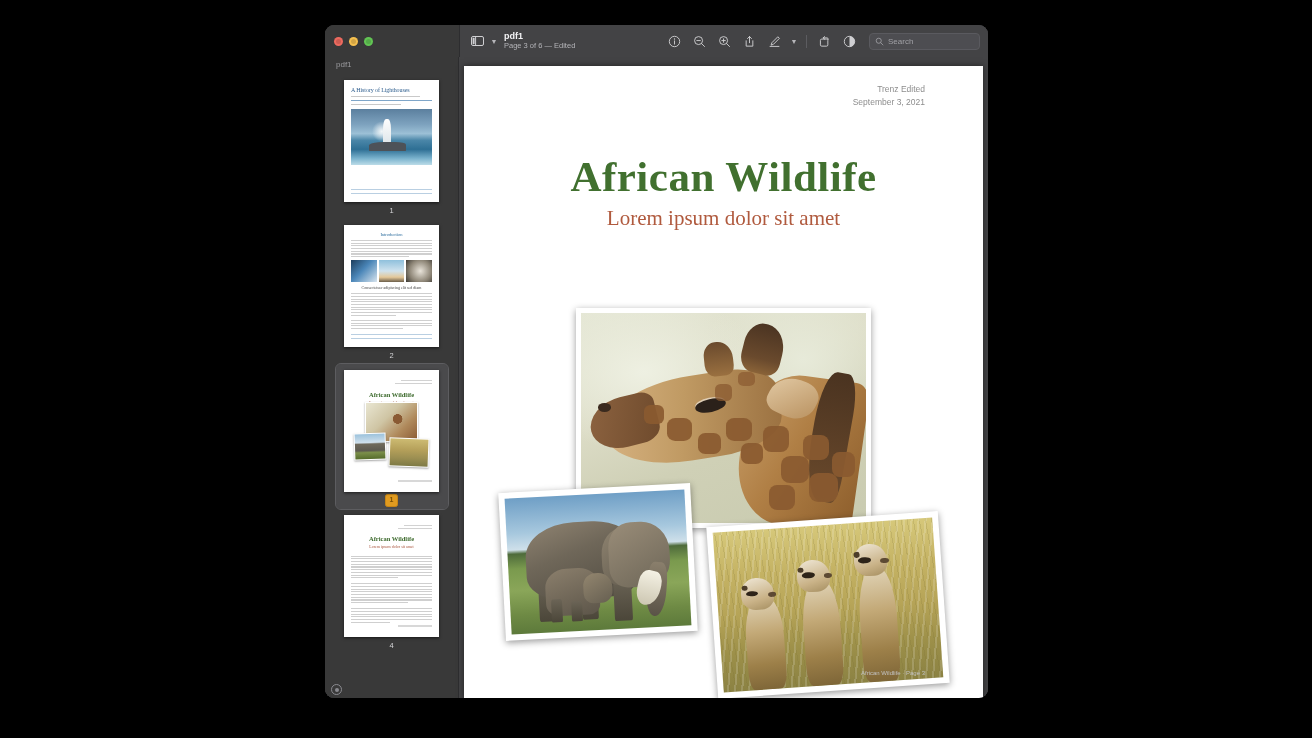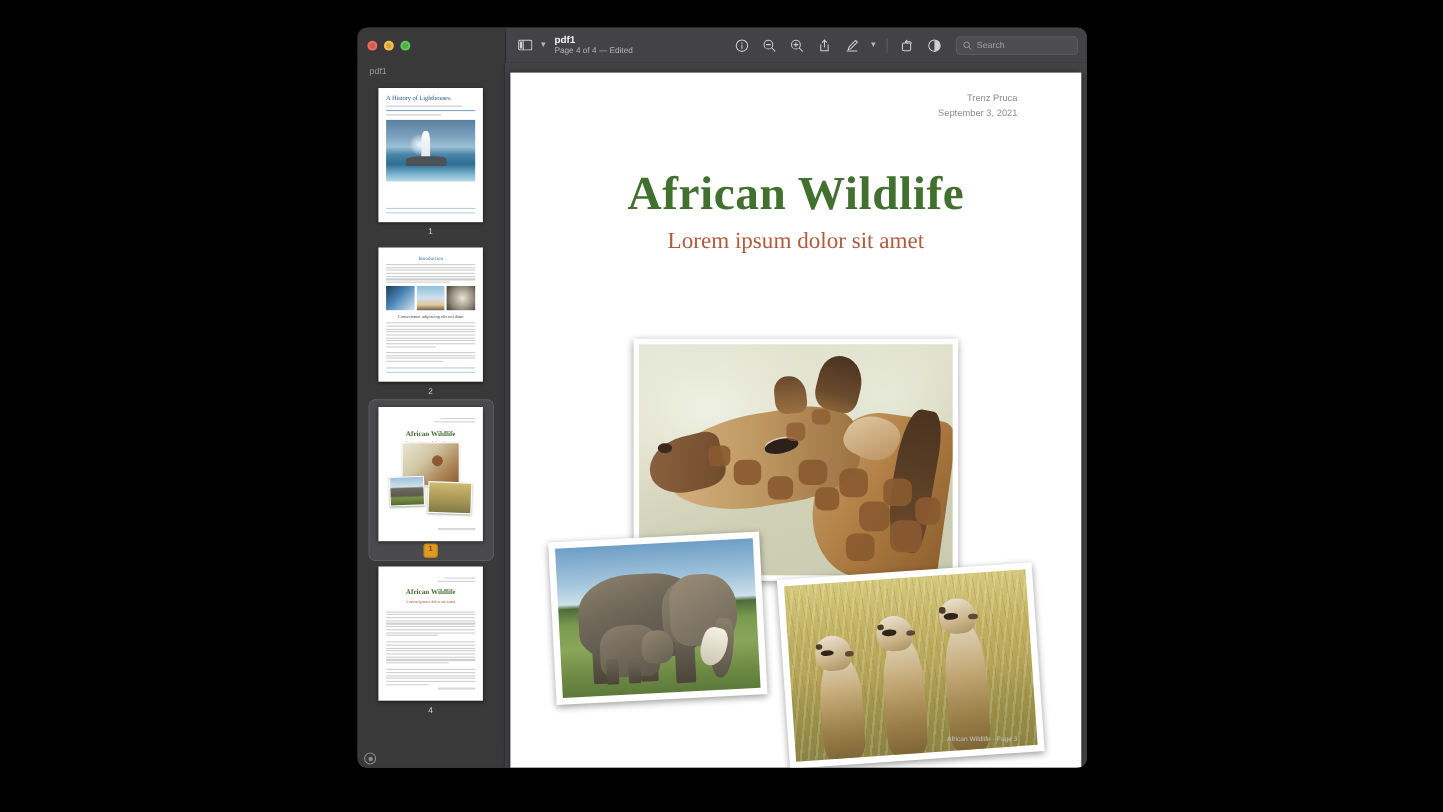--- a/index.html
+++ b/index.html
@@ -416,21 +416,21 @@
         <svg width="13" height="10" viewBox="0 0 13 10" fill="none" stroke="#cfcfd2" stroke-width="1">
           <rect x="0.5" y="0.5" width="12" height="9" rx="1.5"></rect>
           <line x1="4.6" y1="0.5" x2="4.6" y2="9.5"></line>
           <rect x="1.6" y="1.8" width="2" height="6.4" rx=".6" fill="#cfcfd2" stroke="none"></rect>
         </svg>
       </div>
       <div class="tb-chevron">▼</div>
 
       <div id="doc-meta">
         <div id="doc-title">pdf1</div>
-        <div id="doc-sub">Page 4 of 4 — Edited</div>
+        <div id="doc-sub">Page 3 of 6 — Edited</div>
       </div>
 
       <div id="tb-tools">
 
         <div class="tb-icon-btn">
           <svg width="13" height="13" viewBox="0 0 14 14" fill="none" stroke="#cfcfd2" stroke-width="1">
             <circle cx="7" cy="7" r="5.6"></circle>
             <line x1="7" y1="4.3" x2="7" y2="4.4" stroke-width="1.4" stroke-linecap="round"></line>
             <line x1="7" y1="6.3" x2="7" y2="9.8" stroke-linecap="round"></line>
           </svg>
@@ -649,21 +649,21 @@
 
       <div id="sidebar-foot">
         <span class="gear-dot"></span>
       </div>
     </div>
 
     <div id="main">
       <div id="page">
 
         <div id="page-meta">
-          <div>Trenz Pruca</div>
+          <div>Trenz Edited</div>
           <div>September 3, 2021</div>
         </div>
 
         <div id="page-title">African Wildlife</div>
         <div id="page-subtitle">Lorem ipsum dolor sit amet</div>
 
         <div class="photo" id="photo-giraffe">
           <i class="giraffe-bg">
             <span class="g-neck"></span>
             <span class="g-mane"></span>

